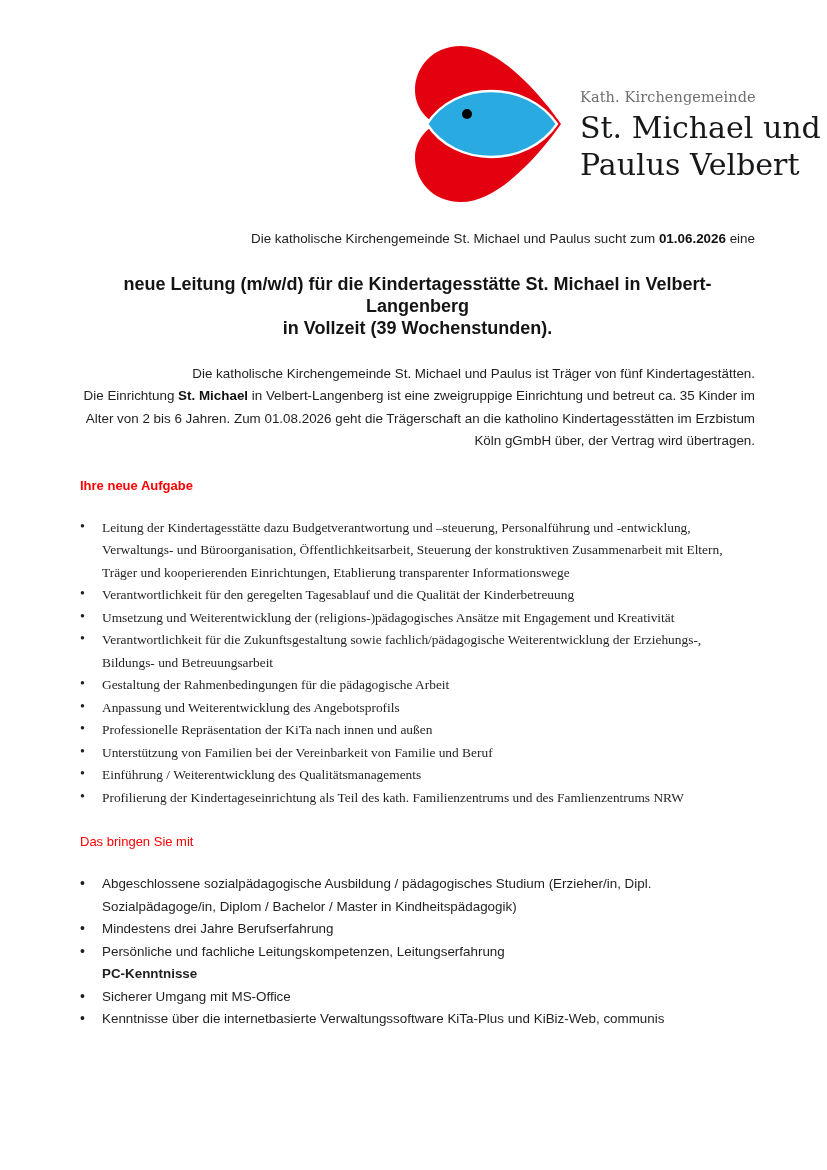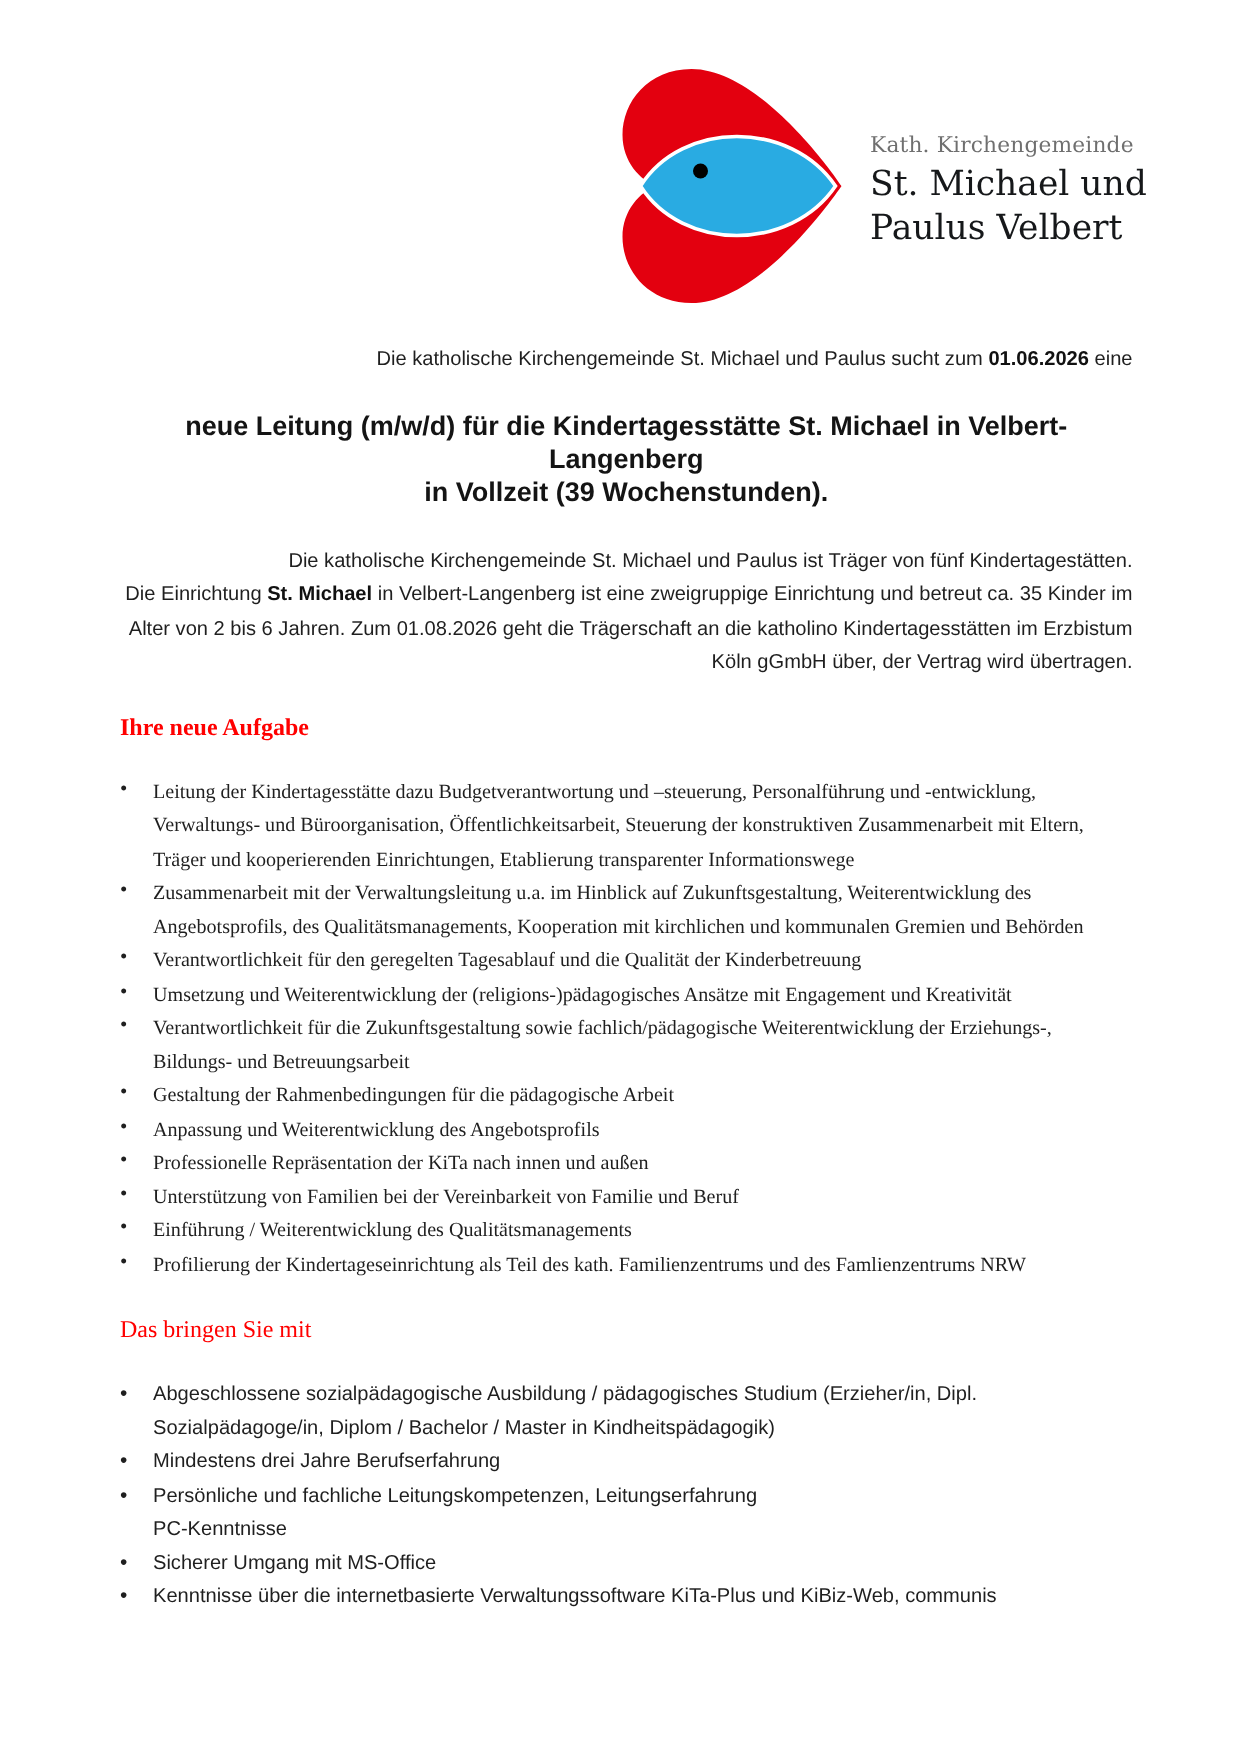--- a/index.html
+++ b/index.html
@@ -55,21 +55,21 @@
   .logo-kicker {
     font-family: "DejaVu Serif", "Liberation Serif", serif;
     font-size: 14.5px;
     color: #6f6f6f;
     letter-spacing: 0.1px;
     line-height: 1.25;
     white-space: nowrap;
   }
   .logo-name {
     font-family: "DejaVu Serif", "Liberation Serif", serif;
-    font-size: 23px;
+    font-size: 30px;
     color: #16181a;
     line-height: 1.24;
     margin-top: 3px;
     white-space: nowrap;
   }
 
   
   .content {
     position: absolute;
     left: 80px;
@@ -101,24 +101,23 @@
   .title-block .tl {
     display: block;
   }
 
   .block-gap-1 { height: 24px; }
   .block-gap-2 { height: 22px; }
   .block-gap-3 { height: 20px; }
 
   .section-heading {
     margin: 0;
-    font-size: 16px;
+    font-size: 13px;
     line-height: 22px;
     color: #ff0000;
-    font-family: Liberation Serif, serif;
   }
   .section-heading.bold { font-weight: bold; }
 
   ul.bullets {
     list-style: none;
     margin: 0;
     padding: 0;
   }
   ul.bullets li {
     position: relative;
@@ -130,21 +129,21 @@
   }
   ul.bullets li::before {
     content: "\2022";
     position: absolute;
     left: 0;
     top: -1px;
     font-size: 14px;
     color: #1f1f1f;
   }
   ul.bullets li.nobullet::before { content: ""; }
-  ul.bullets li.nobullet { font-weight: normal; }
+  ul.bullets li.nobullet { font-weight: bold; }
 
   .list-level-1 { margin-left: 34px; font-family: Liberation Serif, serif; }
   .list-level-2 { margin-left: 53px; }
 
   b, strong { font-weight: bold; color: #111111; }
 </style>
 </head>
 <body>
 
 <div class="page">
@@ -193,21 +192,20 @@
     <p class="para"><span>Die Einrichtung </span><b>St. Michael</b><span> in Velbert-Langenberg ist eine zweigruppige Einrichtung und betreut ca. 35 Kinder im Alter von 2 bis 6 Jahren. Zum 01.08.2026 geht die Trägerschaft an die katholino Kindertagesstätten im Erzbistum Köln gGmbH über, der Vertrag wird übertragen.</span></p>
 
     <div class="block-gap-2"></div>
 
     <p class="section-heading bold">Ihre neue Aufgabe</p>
 
     <div class="block-gap-3"></div>
 
     <ul class="bullets list-level-1" id="tasks-list">
         <li>Leitung der Kindertagesstätte dazu Budgetverantwortung und –steuerung, Personalführung und -entwicklung, Verwaltungs- und Büroorganisation, Öffentlichkeitsarbeit, Steuerung der konstruktiven Zusammenarbeit mit Eltern, Träger und kooperierenden Einrichtungen, Etablierung transparenter Informationswege</li>
-        <li>Zusammenarbeit mit der Verwaltungsleitung u.a. im Hinblick auf Zukunftsgestaltung, Weiterentwicklung des Angebotsprofils, des Qualitätsmanagements, Kooperation mit kirchlichen und kommunalen Gremien und Behörden</li>
         <li>Verantwortlichkeit für den geregelten Tagesablauf und die Qualität der Kinderbetreuung</li>
         <li>Umsetzung und Weiterentwicklung der (religions-)pädagogisches Ansätze mit Engagement und Kreativität</li>
         <li>Verantwortlichkeit für die Zukunftsgestaltung sowie fachlich/pädagogische Weiterentwicklung der Erziehungs-, Bildungs- und Betreuungsarbeit</li>
         <li>Gestaltung der Rahmenbedingungen für die pädagogische Arbeit</li>
         <li>Anpassung und Weiterentwicklung des Angebotsprofils</li>
         <li>Professionelle Repräsentation der KiTa nach innen und außen</li>
         <li>Unterstützung von Familien bei der Vereinbarkeit von Familie und Beruf</li>
         <li>Einführung / Weiterentwicklung des Qualitätsmanagements</li>
         <li>Profilierung der Kindertageseinrichtung als Teil des kath. Familienzentrums und des Famlienzentrums NRW</li>
       </ul>

